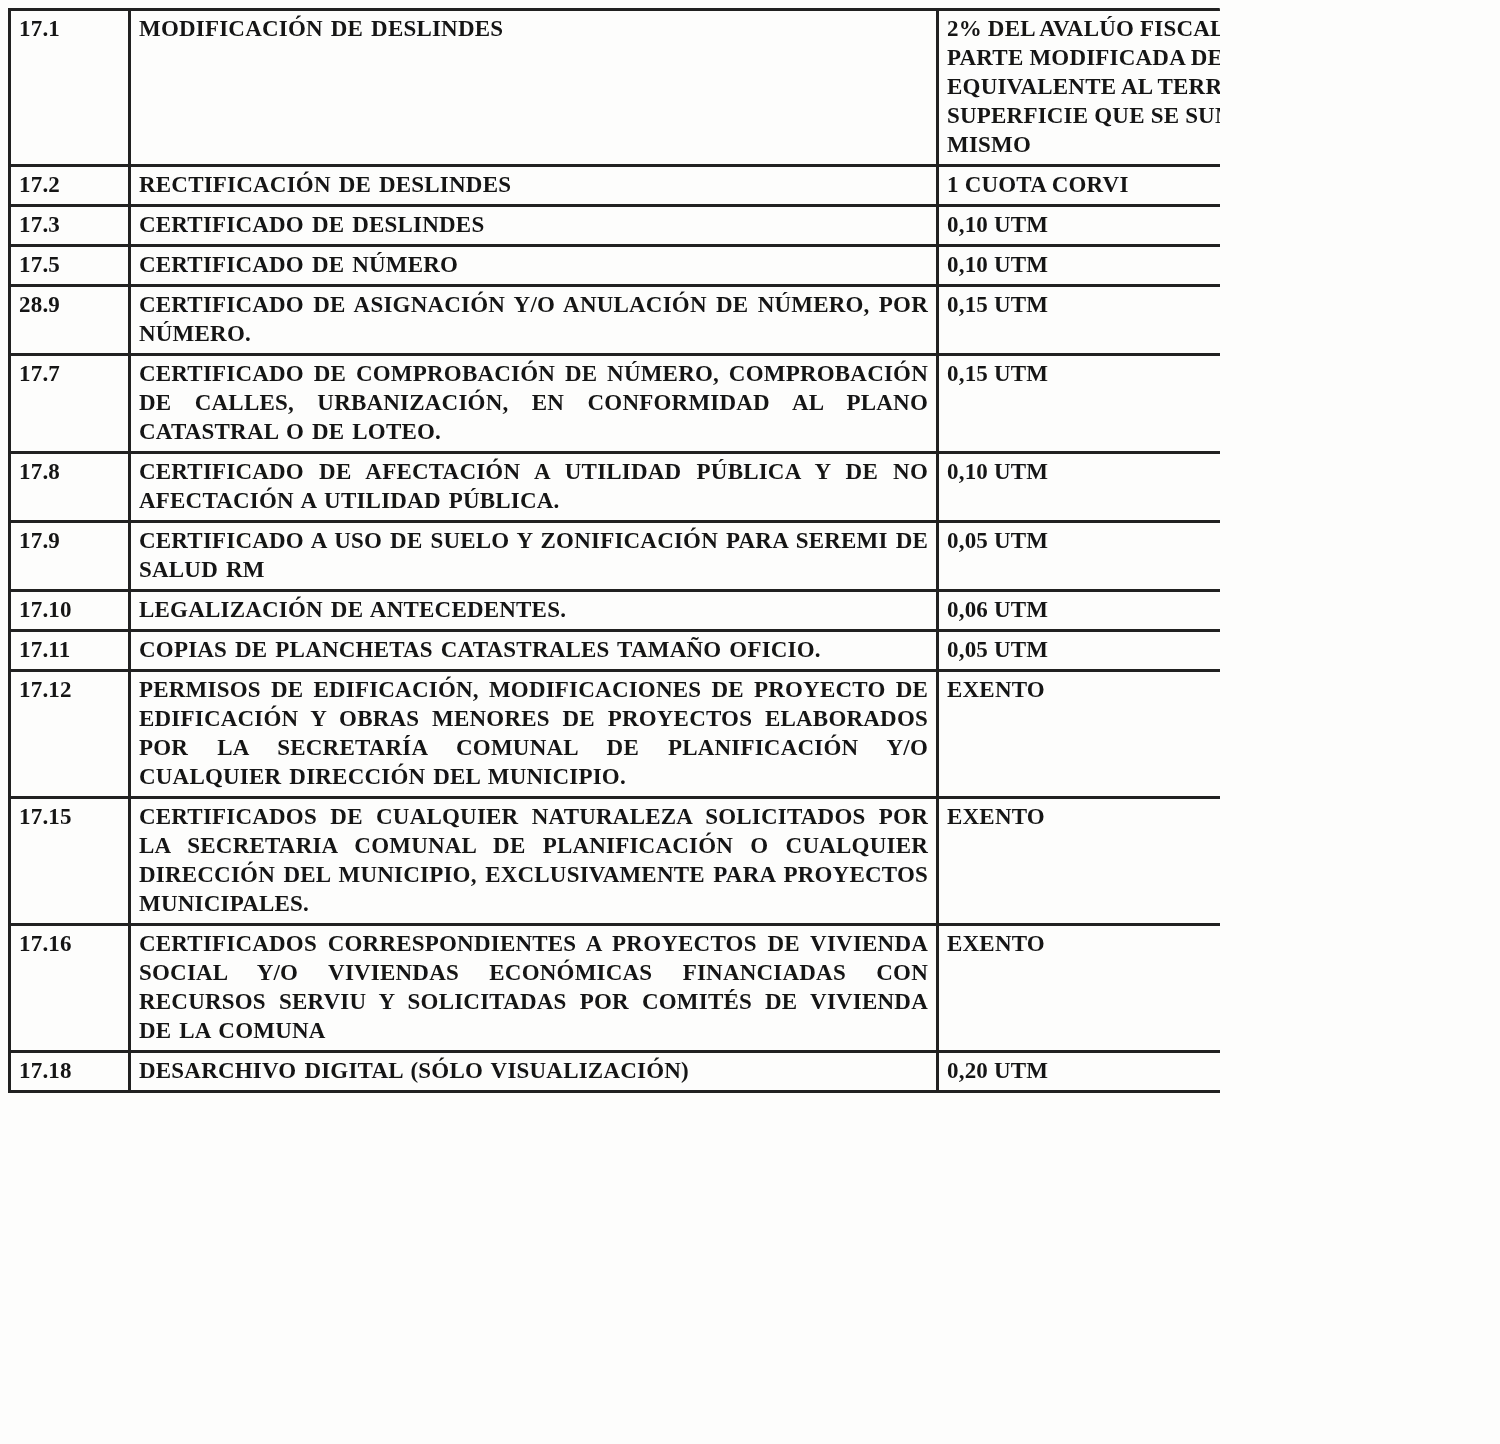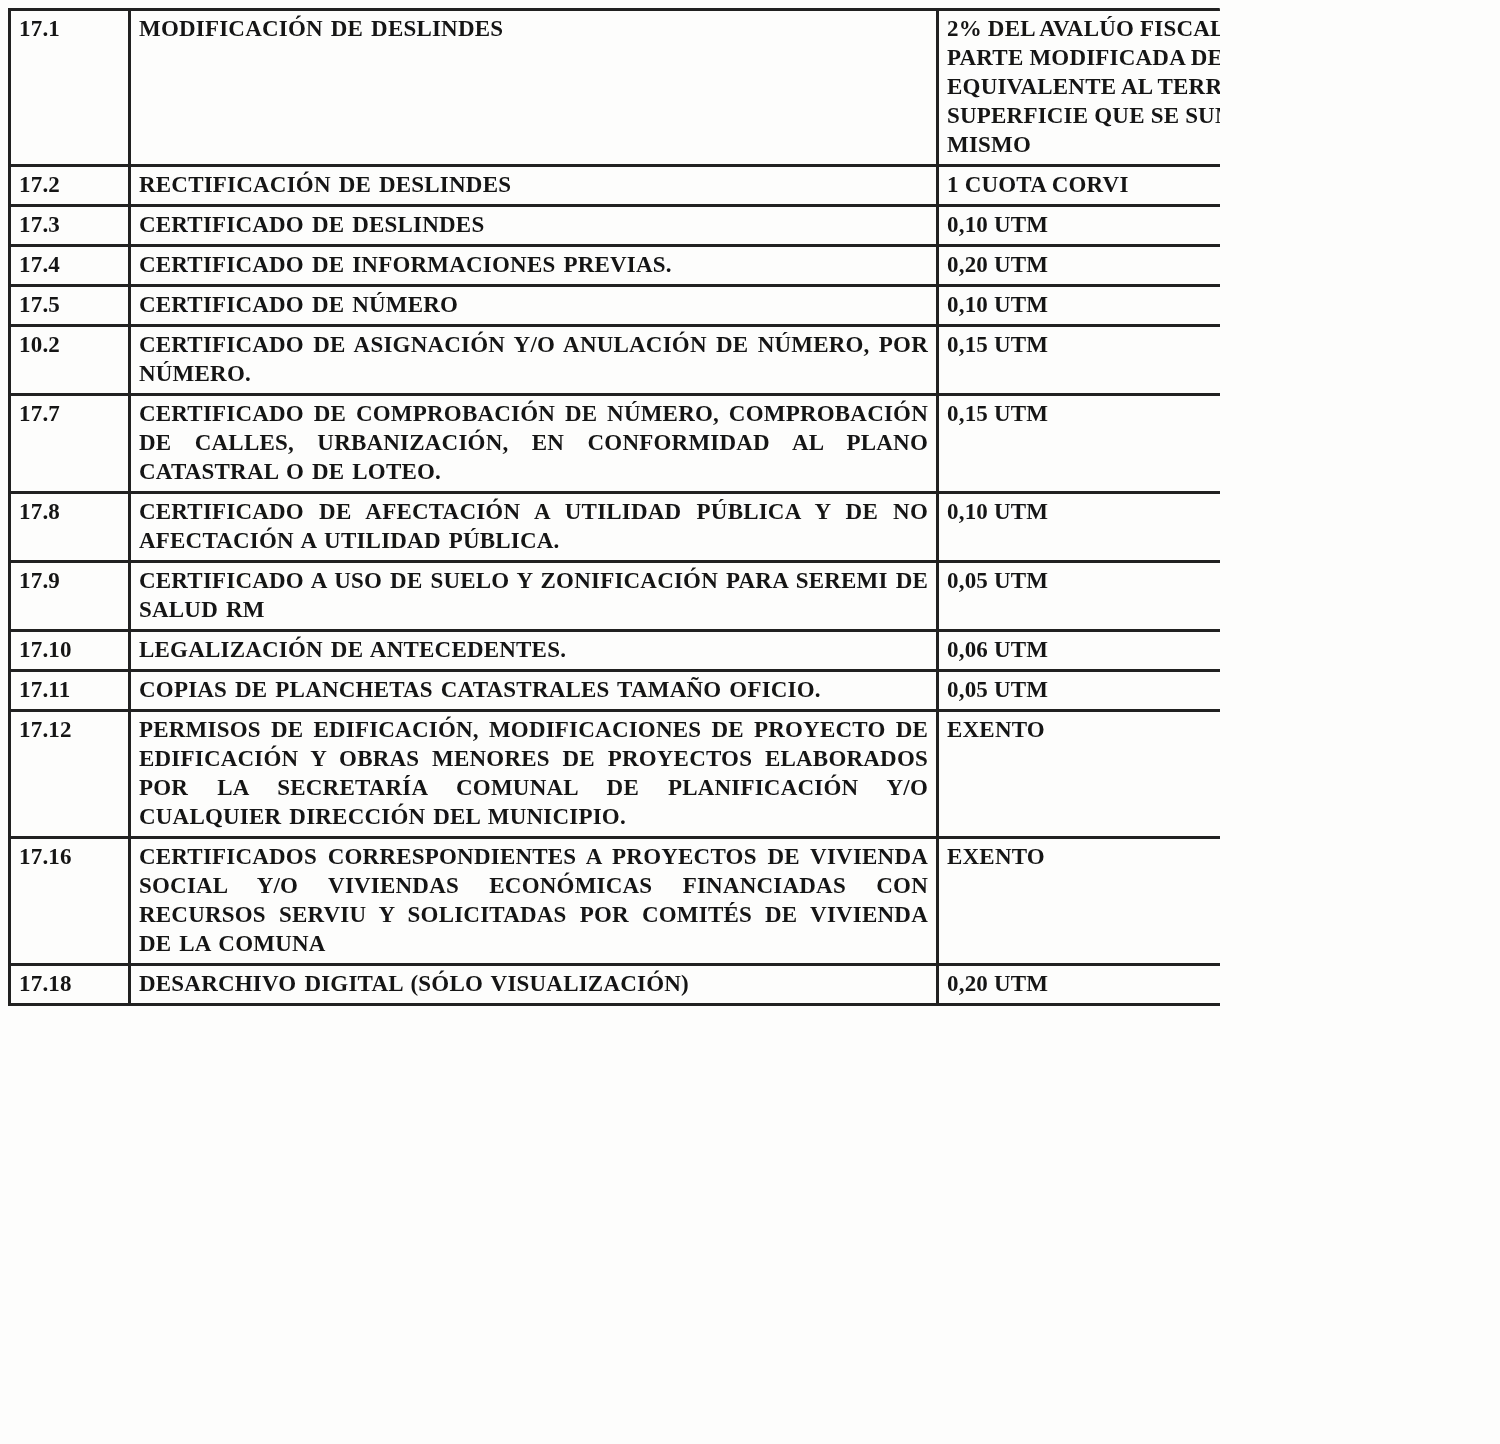--- a/index.html
+++ b/index.html
@@ -74,31 +74,26 @@
           <td class="c-num">17.2</td>
           <td class="c-desc">RECTIFICACIÓN DE DESLINDES</td>
           <td class="c-fee">1 CUOTA CORVI</td>
         </tr>
         <tr>
           <td class="c-num">17.3</td>
           <td class="c-desc">CERTIFICADO DE DESLINDES</td>
           <td class="c-fee">0,10 UTM</td>
         </tr>
         <tr>
-          <td class="c-num">17.4</td>
-          <td class="c-desc">CERTIFICADO DE INFORMACIONES PREVIAS.</td>
-          <td class="c-fee">0,20 UTM</td>
-        </tr>
-        <tr>
           <td class="c-num">17.5</td>
           <td class="c-desc">CERTIFICADO DE NÚMERO</td>
           <td class="c-fee">0,10 UTM</td>
         </tr>
         <tr>
-          <td class="c-num">10.2</td>
+          <td class="c-num">28.9</td>
           <td class="c-desc">CERTIFICADO DE ASIGNACIÓN Y/O ANULACIÓN DE NÚMERO, POR NÚMERO.</td>
           <td class="c-fee">0,15 UTM</td>
         </tr>
         <tr>
           <td class="c-num">17.7</td>
           <td class="c-desc">CERTIFICADO DE COMPROBACIÓN DE NÚMERO, COMPROBACIÓN DE CALLES, URBANIZACIÓN, EN CONFORMIDAD AL PLANO CATASTRAL O DE LOTEO.</td>
           <td class="c-fee">0,15 UTM</td>
         </tr>
         <tr>
           <td class="c-num">17.8</td>
@@ -119,20 +114,25 @@
           <td class="c-num">17.11</td>
           <td class="c-desc">COPIAS DE PLANCHETAS CATASTRALES TAMAÑO OFICIO.</td>
           <td class="c-fee">0,05 UTM</td>
         </tr>
         <tr>
           <td class="c-num">17.12</td>
           <td class="c-desc">PERMISOS DE EDIFICACIÓN, MODIFICACIONES DE PROYECTO DE EDIFICACIÓN Y OBRAS MENORES DE PROYECTOS ELABORADOS POR LA SECRETARÍA COMUNAL DE PLANIFICACIÓN Y/O CUALQUIER DIRECCIÓN DEL MUNICIPIO.</td>
           <td class="c-fee">EXENTO</td>
         </tr>
         <tr>
+          <td class="c-num">17.15</td>
+          <td class="c-desc">CERTIFICADOS DE CUALQUIER NATURALEZA SOLICITADOS POR LA SECRETARIA COMUNAL DE PLANIFICACIÓN O CUALQUIER DIRECCIÓN DEL MUNICIPIO, EXCLUSIVAMENTE PARA PROYECTOS MUNICIPALES.</td>
+          <td class="c-fee">EXENTO</td>
+        </tr>
+        <tr>
           <td class="c-num">17.16</td>
           <td class="c-desc">CERTIFICADOS CORRESPONDIENTES A PROYECTOS DE VIVIENDA SOCIAL Y/O VIVIENDAS ECONÓMICAS FINANCIADAS CON RECURSOS SERVIU Y SOLICITADAS POR COMITÉS DE VIVIENDA DE LA COMUNA</td>
           <td class="c-fee">EXENTO</td>
         </tr>
         <tr>
           <td class="c-num">17.18</td>
           <td class="c-desc">DESARCHIVO DIGITAL (SÓLO VISUALIZACIÓN)</td>
           <td class="c-fee">0,20 UTM</td>
         </tr>
       </tbody>

